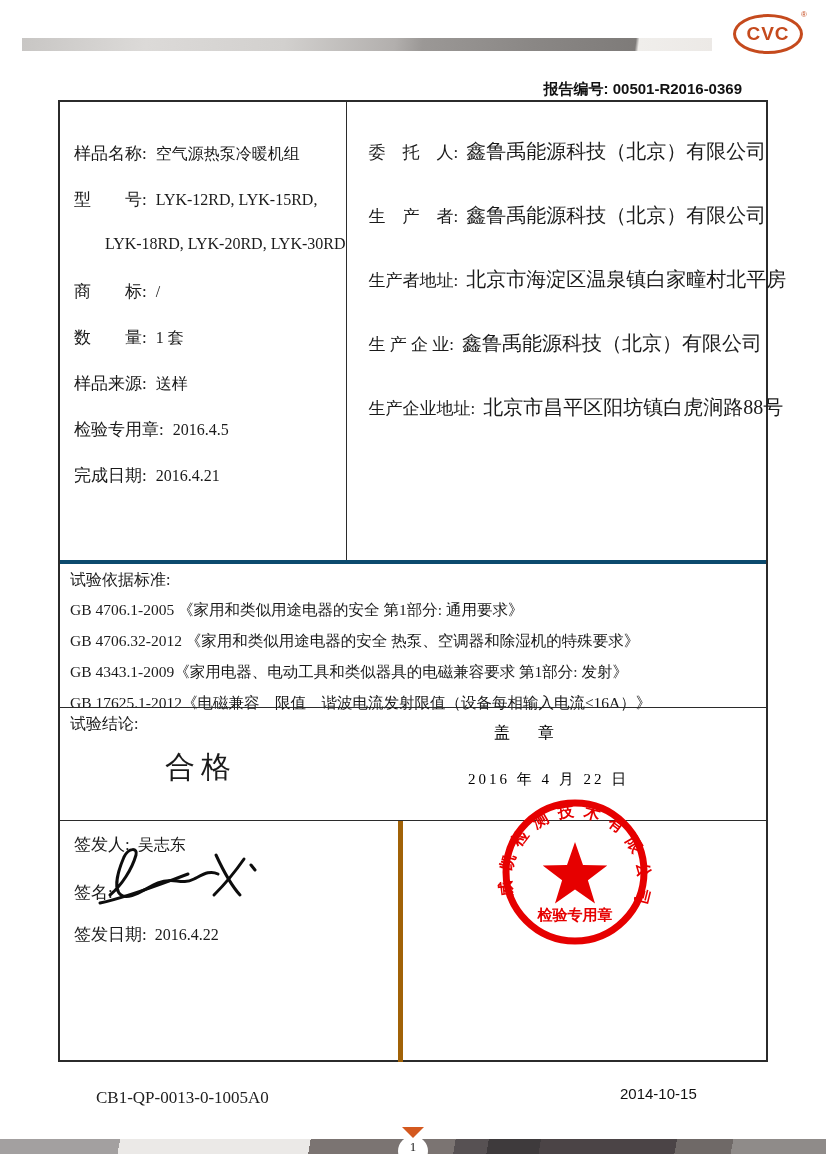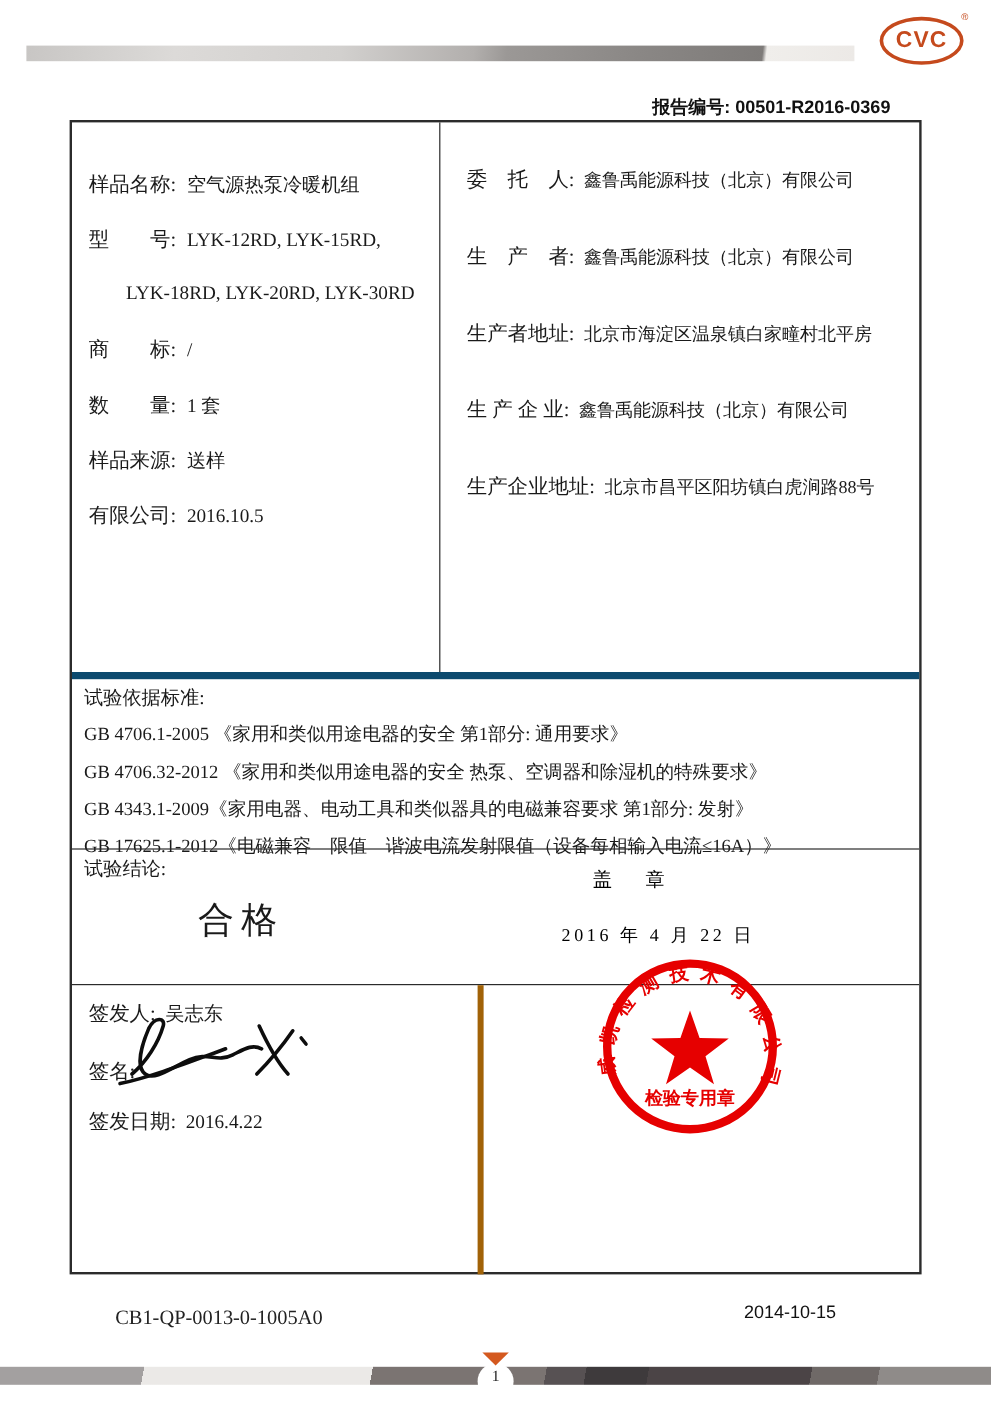--- a/index.html
+++ b/index.html
@@ -26,24 +26,24 @@
   .row-top{position:absolute;left:0;top:0;width:100%;height:458px;display:flex;box-sizing:border-box;gap:10px;}
   .cell-left{width:307px;border-right:1px solid #2b2b2b;box-sizing:border-box;
     padding:40px 0 0 14px;}
   .cell-right{flex:1;padding:36px 0 0 12px;box-sizing:border-box;}
   .info-line{height:46px;font-size:17px;white-space:nowrap;}
   .info-line .lab{font-size:17px;}
   .info-line .val{font-size:16px;margin-left:9px;}
   .info-line.indent{padding-left:22px;}
   .info-line-r{height:64px;font-size:17px;white-space:nowrap;}
   .info-line-r .lab{font-size:17px;}
-  .info-line-r .val{font-size:15px;margin-left:8px;}
+  .info-line-r .val{font-size:20px;margin-left:8px;}
 
   .row-standards{position:absolute;left:0;top:458px;width:100%;height:147px;
-    border-top:6px solid #0c4a6e;box-sizing:border-box;padding:6px 0 0 10px;}
+    border-top:4px solid #0c4a6e;box-sizing:border-box;padding:6px 0 0 10px;}
   .std-title{font-size:16px;height:30px;}
   .std-item{font-size:15.5px;height:31px;white-space:nowrap;}
 
   .row-conclusion{position:absolute;left:0;top:605px;width:100%;height:113px;
     border-top:1px solid #2b2b2b;box-sizing:border-box;padding:6px 0 0 10px;}
   .concl-title{font-size:16px;}
   .concl-result{font-size:30px;margin:12px 0 0 95px;letter-spacing:6px;}
 
   .row-sign{position:absolute;left:0;top:718px;width:100%;height:242px;display:flex;
     border-top:1px solid #2b2b2b;box-sizing:border-box;}
@@ -109,21 +109,24 @@
         <div class="info-line">
           <span class="lab">商　　标:</span><span class="val">/</span>
         </div>
         <div class="info-line">
           <span class="lab">数　　量:</span><span class="val">1 套</span>
         </div>
         <div class="info-line">
           <span class="lab">样品来源:</span><span class="val">送样</span>
         </div>
         <div class="info-line">
-          <span class="lab">有限公司:</span><span class="val">2016.10.5</span>
+          <span class="lab">检验专用章:</span><span class="val">2016.4.5</span>
+        </div>
+        <div class="info-line">
+          <span class="lab">完成日期:</span><span class="val">2016.4.21</span>
         </div>
       </div>
       <div class="cell-right">
         <div class="info-line-r">
           <span class="lab">委　托　人:</span><span class="val">鑫鲁禹能源科技（北京）有限公司</span>
         </div>
         <div class="info-line-r">
           <span class="lab">生　产　者:</span><span class="val">鑫鲁禹能源科技（北京）有限公司</span>
         </div>
         <div class="info-line-r">

